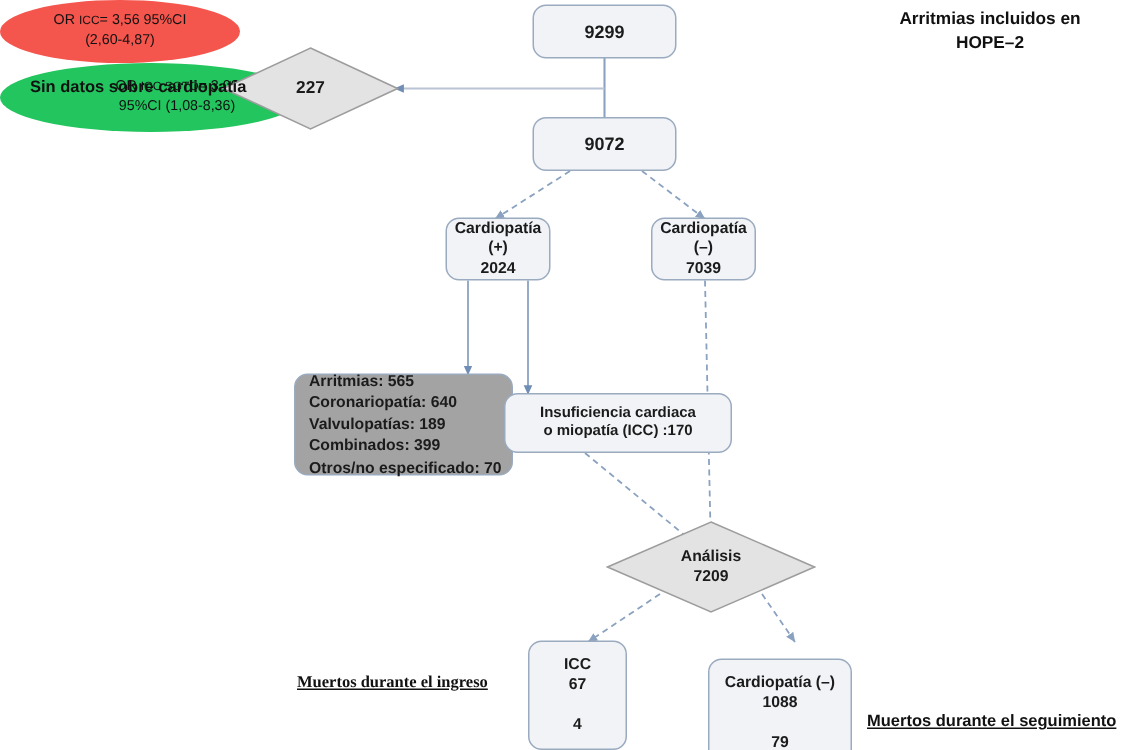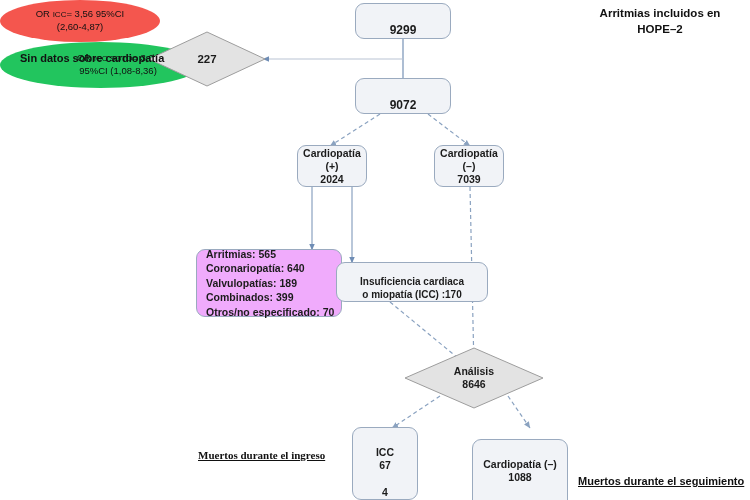--- a/index.html
+++ b/index.html
@@ -35,32 +35,31 @@
     justify-content: center;
     text-align: center;
     color: #1b1b1b;
     font-weight: bold;
   }
   
   .box {
     background: #f1f3f7;
     border: 1px solid #9aaabf;
     border-radius: 9px;
-    justify-content: flex-end;
   }
   .box.plain {
     font-size: 11.5px;
   }
   .box .line {
     line-height: 1.25;
     white-space: nowrap;
   }
   
   .listbox {
-    background: #f0abfc;
+    background: #a3a3a3;
     border: 1px solid #9aaabf;
     border-radius: 9px;
     align-items: flex-start;
     justify-content: center;
     padding: 6px 9px;
     font-size: 10.5px;
     text-align: left;
   }
   .listbox .line {
     line-height: 1.38;
@@ -210,21 +209,21 @@
   <div class="node box plain" style="left:336px; top:262px; width:152px; height:40px; font-size:10px;">
     <div class="line">Insuficiencia cardiaca</div>
     <div class="line">o miopatía (ICC) :170</div>
   </div>
 
   <div class="node diamond" style="left:404px; top:347px; width:140px; height:62px; font-size:10.5px;justify-content:center;">
     <svg class="dshape" viewBox="0 0 140 62" preserveAspectRatio="none">
       <polygon points="70,1 139,31 70,61 1,31" fill="#e3e3e3" stroke="#9d9d9d" stroke-width="1"></polygon>
     </svg>
     <div class="dlabel">Análisis</div>
-    <div class="dlabel">8646</div>
+    <div class="dlabel">7209</div>
   </div>
 
   <div class="node box plain" style="left:352px; top:427px; width:66px; height:73px; font-size:10.5px;">
     <div class="line">ICC</div>
     <div class="line">67</div>
     <div class="gap"></div>
     <div class="line">4</div>
   </div>
 
   <div class="node box plain" style="left:472px; top:439px; width:96px; height:73px; font-size:10.5px;">

